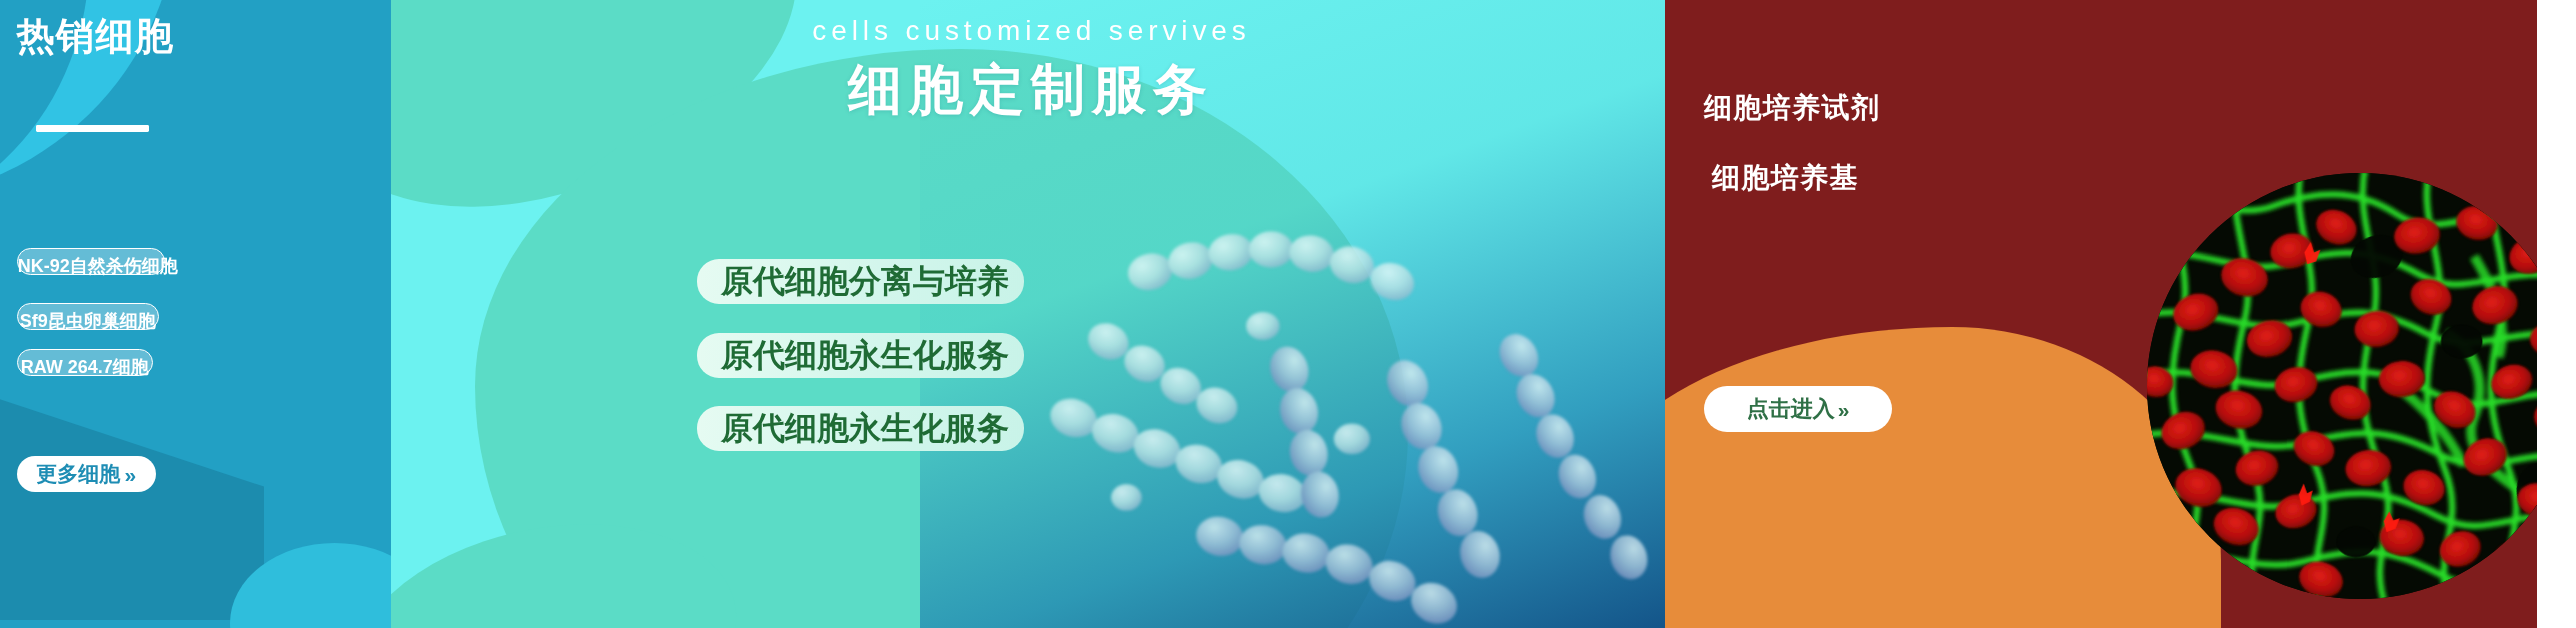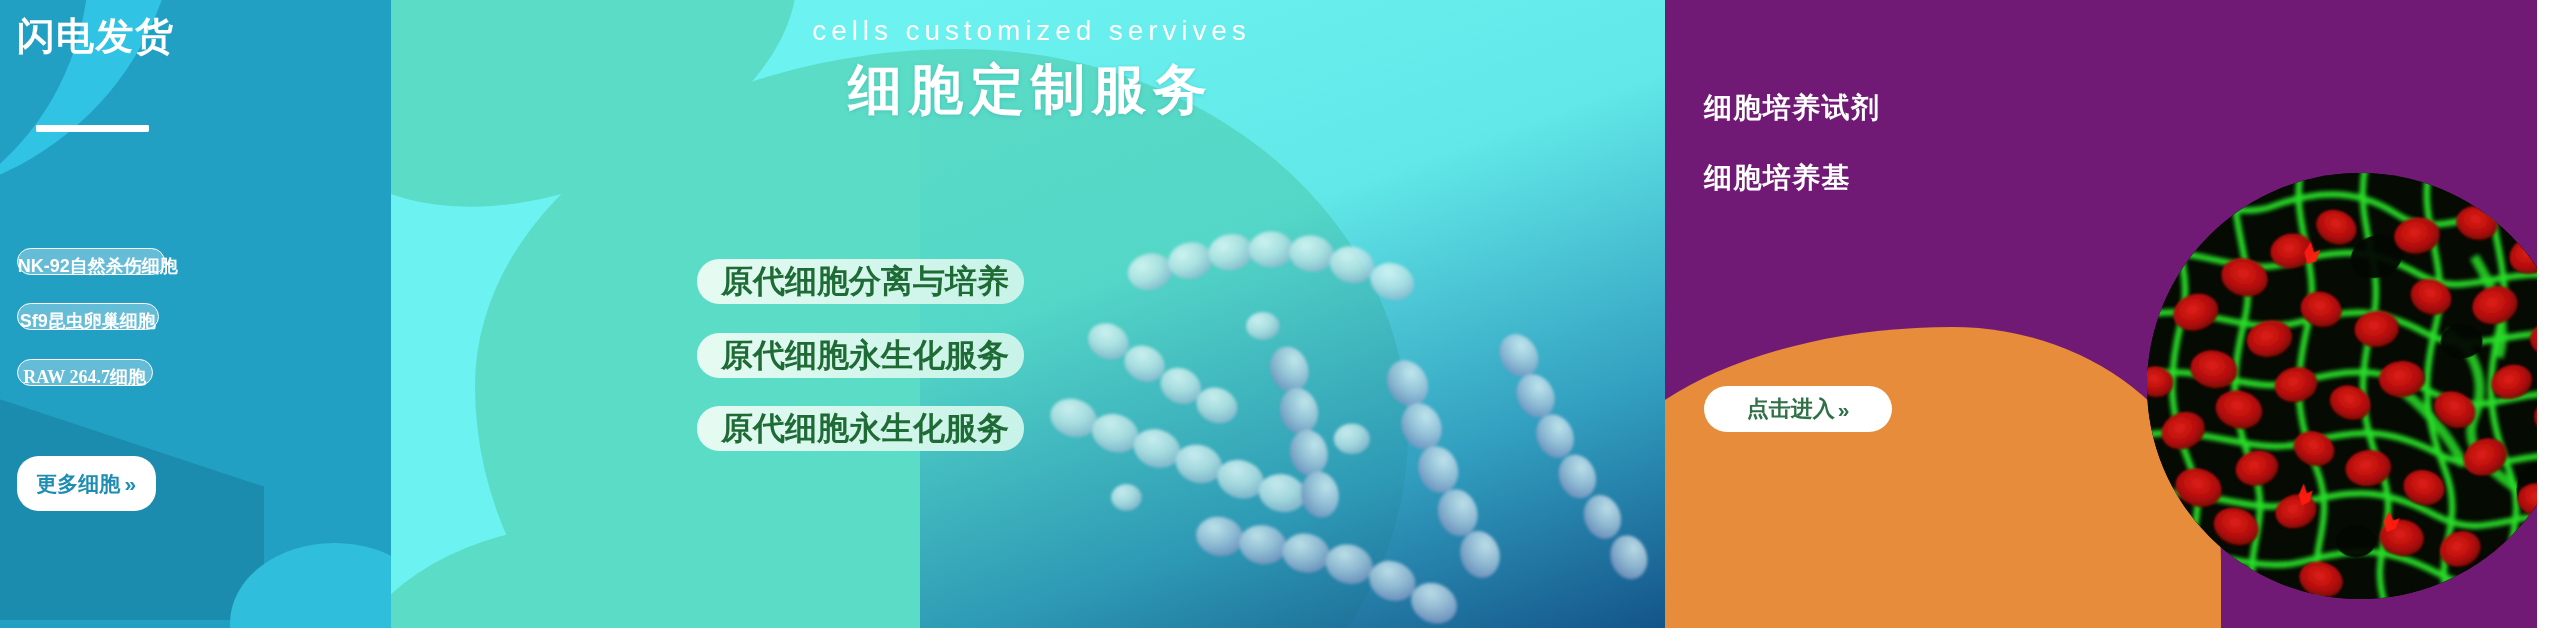--- a/index.html
+++ b/index.html
@@ -55,24 +55,24 @@
     position:absolute;left:16.7px;
     height:27px;line-height:35px;
     background:rgba(255,255,255,0.30);
     border:1.4px solid #ffffff;border-radius:18px;
     color:#ffffff;font-size:18px;font-weight:bold;
     text-align:center;white-space:nowrap;
     box-sizing:border-box;
   }
   #bl-pill-0{top:248px;width:148px;}
   #bl-pill-1{top:303px;width:142px;}
-  #bl-pill-2{top:359px;width:136px;font-family:Liberation Serif, serif;}
+  #bl-pill-2{top:349px;width:136px;}
 
   #bl-cta{
-    position:absolute;left:16.7px;top:456px;width:139px;height:55px;
+    position:absolute;left:16.7px;top:456px;width:139px;height:36px;
     background:#ffffff;border-radius:21.6px;
     display:flex;align-items:center;justify-content:center;gap:4.2px;
     color:#1E8DB4;font-size:21px;font-weight:bold;white-space:nowrap;
     cursor:pointer;
   }
   .chev{font-size:21px;font-weight:bold;line-height:1;}
 
   
   #panel-mid{
     position:absolute;left:391px;top:0;width:1274px;height:629px;
@@ -112,34 +112,34 @@
     color:#1F6B35;font-size:32px;font-weight:bold;
     padding:0 24px;white-space:nowrap;box-sizing:border-box;
   }
   #tm-pill-0{top:259px;width:327px;}
   #tm-pill-1{top:333px;width:327px;}
   #tm-pill-2{top:406px;width:327px;}
 
   
   #panel-right{
     position:absolute;left:1665px;top:0;width:872px;height:629px;
-    background:#701a75;overflow:hidden;
+    background:#7f1d1d;overflow:hidden;
   }
   .or-blob{
     position:absolute;left:-84px;top:327px;width:640px;height:432px;
     background:#E78C3A;
     border-radius:58% 42% 0 0 / 46% 54% 0 0;
   }
   .or-line{
     position:absolute;left:39px;
     color:#ffffff;font-size:28px;font-weight:bold;letter-spacing:1.4px;
     white-space:nowrap;
   }
   #or-line-0{top:89px;}
-  #or-line-1{top:159px;}
+  #or-line-1{top:159px;margin-left:8px;}
   #or-line-2{top:228px;}
   #or-cta{
     position:absolute;left:39px;top:386px;width:188px;height:46px;
     background:#ffffff;border-radius:23px;
     display:flex;align-items:center;justify-content:center;gap:3px;
     color:#2F7046;font-size:22px;font-weight:bold;white-space:nowrap;
     cursor:pointer;
   }
   #or-cell-photo{
     position:absolute;left:482px;top:173px;width:426px;height:426px;
@@ -151,21 +151,21 @@
 
 <div id="banner">
 
   <div id="panel-left">
     <div class="bl-swoosh"></div>
     <div class="bl-swoosh2"></div>
     <div class="bl-wedge"></div>
     <div class="bl-blob"></div>
 
     <div class="bl-content">
-      <div id="bl-title">闪电发货</div>
+      <div id="bl-title">热销细胞</div>
       <div id="bl-divider"></div>
 
       <div class="bl-pill" id="bl-pill-0">NK-92自然杀伤细胞</div>
       <div class="bl-pill" id="bl-pill-1">Sf9昆虫卵巢细胞</div>
       <div class="bl-pill" id="bl-pill-2">RAW 264.7细胞</div>
 
       <div id="bl-cta">
         <span>更多细胞</span>
         <span class="chev">»</span>
       </div>

